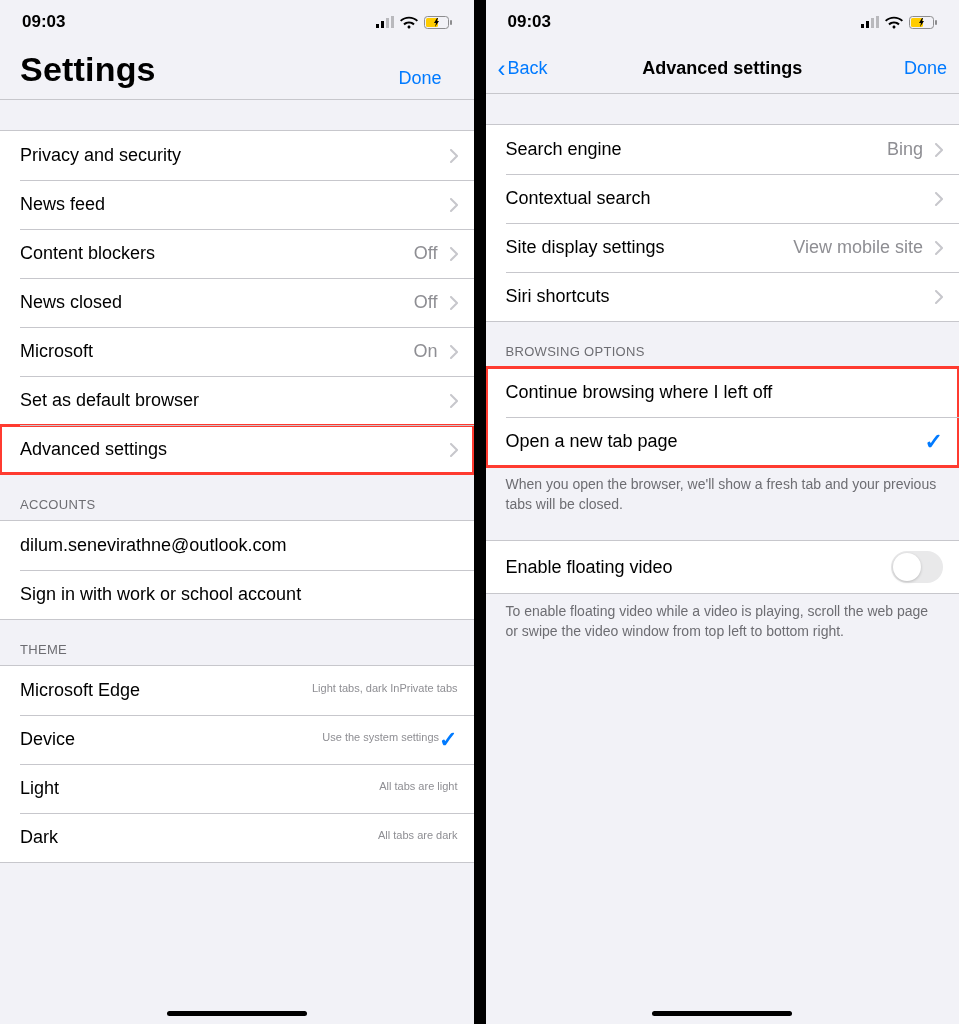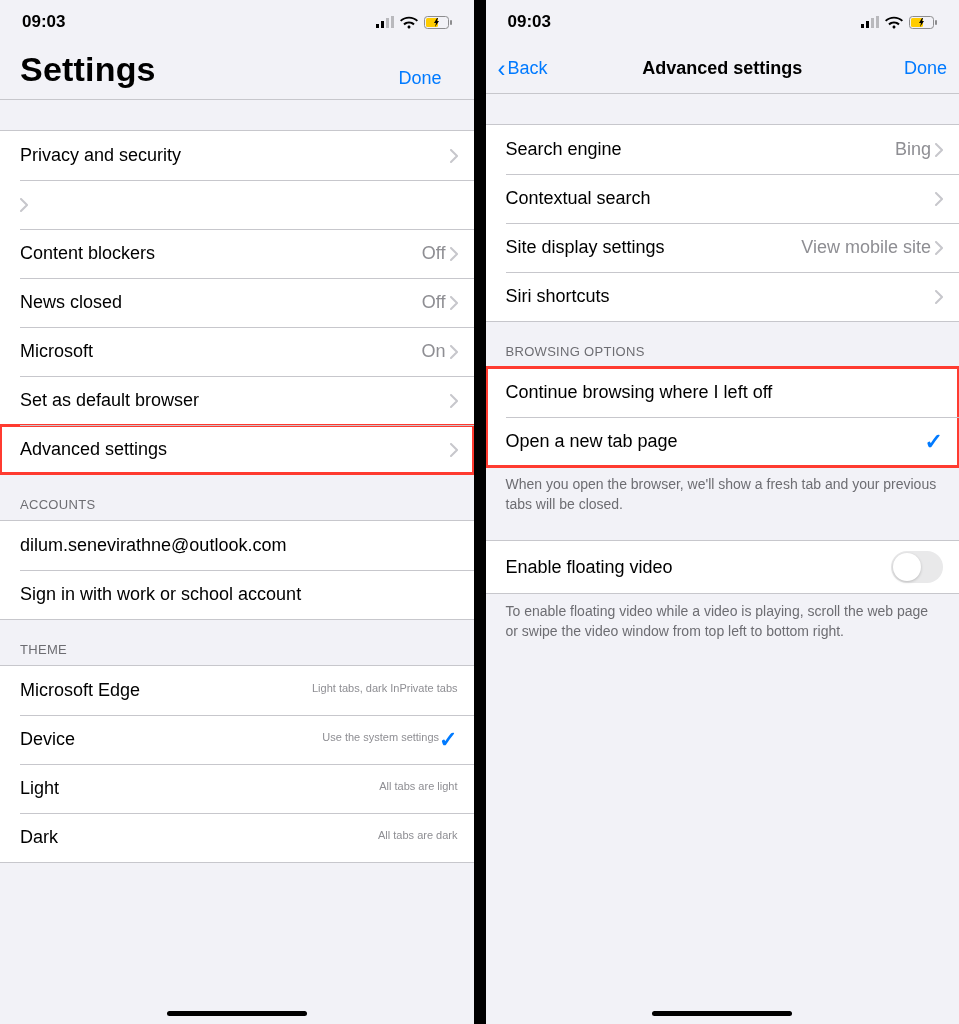--- a/index.html
+++ b/index.html
@@ -23,21 +23,21 @@
   .nav-small .nav-done { font-size: 18px; }
   .spacer { height: 30px; }
   .section-header { font-size: 13px; color: #6d6d72; letter-spacing: 0.3px; padding: 22px 20px 8px 20px; text-transform: uppercase; }
   .section-footer { font-size: 14px; color: #6d6d72; padding: 8px 20px 6px 20px; line-height: 1.4; }
   .group { background: #fff; border-top: 0.5px solid #c7c7cc; border-bottom: 0.5px solid #c7c7cc; }
   .row { display: flex; align-items: center; min-height: 49px; padding: 10px 16px 10px 20px; position: relative; }
   .row + .row::before { content: ""; position: absolute; left: 20px; right: 0; top: 0; height: 0.5px; background: #c7c7cc; }
   .row .label { font-size: 18px; color: #000; flex: 1; }
   .row .sublabel { font-size: 11px; color: #8e8e93; margin-top: 2px; }
   .row .stack { display: flex; flex-direction: row; flex: 1; }
-  .row .value { font-size: 18px; color: #8e8e93; margin-right: 4px; }
+  .row .value { font-size: 18px; color: #8e8e93; margin-right: 12px; }
   .chevron { color: #c7c7cc; }
   .chevron svg { display: block; }
   .checkmark { color: #007aff; font-size: 22px; font-weight: 600; }
   .highlight { outline: 3px solid #ff3b30; outline-offset: -2px; }
   .toggle { width: 52px; height: 32px; background: #e9e9ea; border-radius: 16px; position: relative; }
   .toggle .knob { position: absolute; width: 28px; height: 28px; background: #fff; border-radius: 50%; top: 2px; left: 2px; box-shadow: 0 1px 3px rgba(0,0,0,0.2); }
   .home-indicator { position: absolute; bottom: 8px; left: 50%; transform: translateX(-50%); width: 140px; height: 5px; background: #000; border-radius: 3px; }
   .nav-sep { border-bottom: 0.5px solid #c7c7cc; }
 </style>
 </head>
@@ -83,20 +83,21 @@
     <div class="group">
       <div class="row">
         <span class="label">Privacy and security</span>
         <span class="chevron">
             <svg width="8" height="14" viewBox="0 0 8 14">
               <path d="M1 1l6 6-6 6" stroke="#c7c7cc" stroke-width="2" fill="none" stroke-linecap="round"></path>
             </svg>
           </span>
       </div>
       <div class="row">
+        <span class="label">News feed</span>
         <span class="chevron">
             <svg width="8" height="14" viewBox="0 0 8 14">
               <path d="M1 1l6 6-6 6" stroke="#c7c7cc" stroke-width="2" fill="none" stroke-linecap="round"></path>
             </svg>
           </span>
       </div>
       <div class="row">
         <span class="label">Content blockers</span>
         <span class="value">Off</span>
         <span class="chevron">

